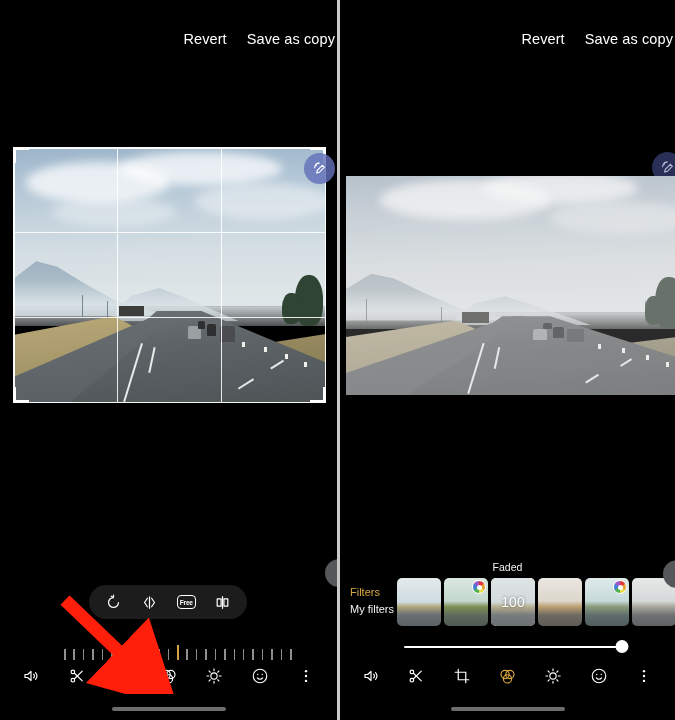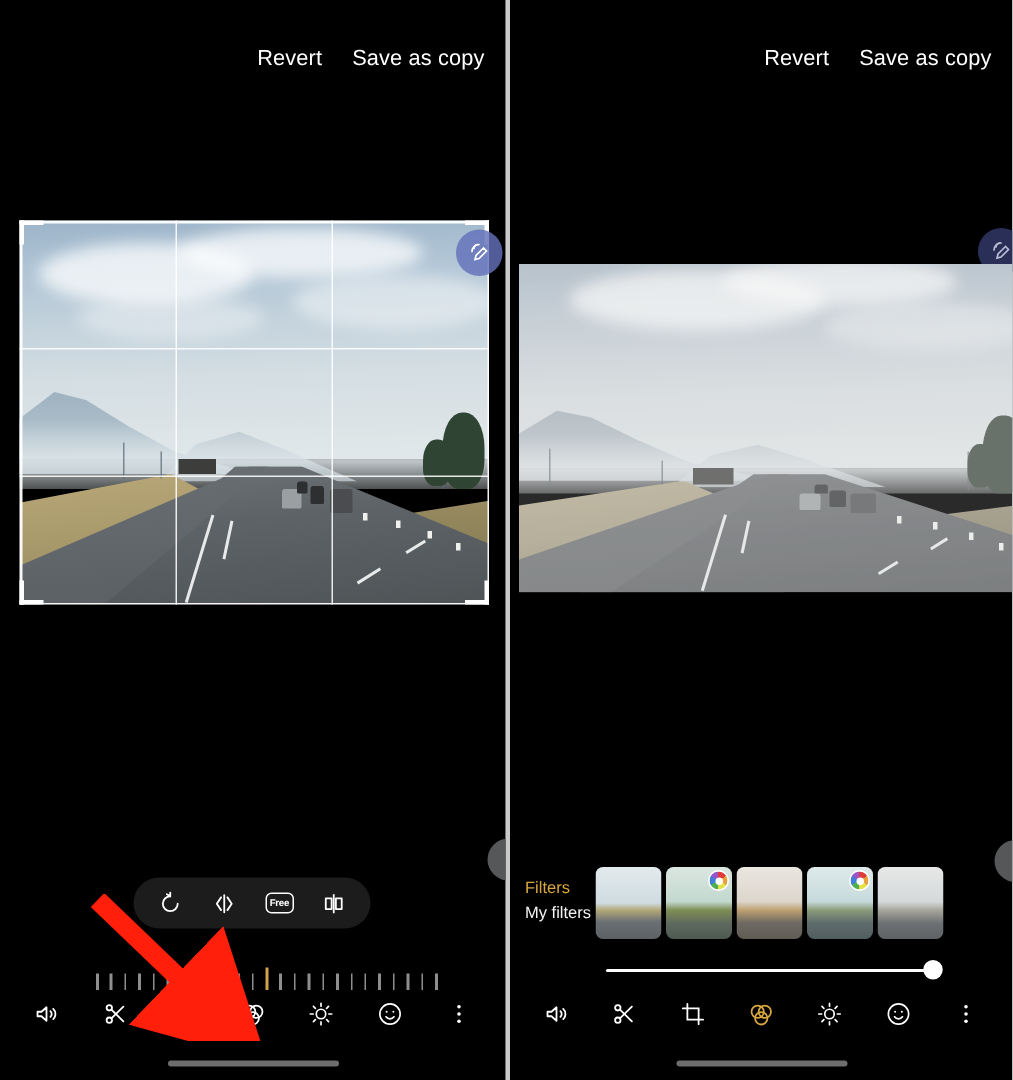--- a/index.html
+++ b/index.html
@@ -29,21 +29,21 @@
     flex:0 0 auto;
   }
   #panel-right { width:335px; }
 
   
   .topbar {
     position:absolute; top:0; left:0; right:0;
     height:78px;
     display:flex; align-items:center; justify-content:flex-end;
     gap:20px;
-    padding-right:14px;
+    padding-right:2px;
   }
   .topbar-btn {
     color:#ffffff;
     font-size:14.5px;
     letter-spacing:.1px;
     white-space:nowrap;
     cursor:pointer;
   }
 
   
@@ -628,33 +628,38 @@
         <div class="car dark" style="left:61%;top:69%;width:3%;height:5%;"></div>
         <div class="car" style="left:65%;top:70%;width:5%;height:6%;"></div>
         <div class="car dark" style="left:58%;top:67%;width:2.5%;height:3%;"></div>
         <div class="kerb" style="right:5%;bottom:13%;"></div>
         <div class="kerb" style="right:11%;bottom:16%;"></div>
         <div class="kerb" style="right:18%;bottom:19%;"></div>
         <div class="kerb" style="right:25%;bottom:21%;"></div>
       </div>
     </div>
 
+    <div id="faded-label">Faded</div>
 
     <div id="filter-tabs">
       <div class="ftab active">Filters</div>
       <div class="ftab inactive">My filters</div>
     </div>
 
     <div id="filter-strip">
         <div class="thumb">
           <div class="thumb-img" style="background: linear-gradient(rgb(227, 234, 236) 0%, rgb(207, 220, 226) 50%, rgb(179, 167, 121) 60%, rgb(107, 112, 116) 76%, rgb(91, 97, 100) 100%);"></div>
         </div>
         <div class="thumb">
           <div class="thumb-img" style="background: linear-gradient(rgb(219, 231, 224) 0%, rgb(195, 216, 207) 48%, rgb(126, 142, 84) 60%, rgb(94, 106, 94) 78%, rgb(78, 90, 82) 100%);"></div>
           <div class="wheel"></div>
+        </div>
+        <div class="thumb sel">
+          <div class="thumb-img" style="background: linear-gradient(rgb(223, 228, 228) 0%, rgb(211, 218, 219) 50%, rgb(179, 171, 141) 61%, rgb(120, 124, 126) 77%, rgb(107, 112, 114) 100%);"></div>
+          <div class="amount">100</div>
         </div>
         <div class="thumb">
           <div class="thumb-img" style="background: linear-gradient(rgb(234, 230, 224) 0%, rgb(220, 214, 204) 48%, rgb(189, 160, 113) 60%, rgb(111, 106, 98) 77%, rgb(95, 91, 85) 100%);"></div>
         </div>
         <div class="thumb">
           <div class="thumb-img" style="background: linear-gradient(rgb(223, 234, 234) 0%, rgb(198, 218, 219) 48%, rgb(138, 154, 122) 60%, rgb(95, 108, 108) 78%, rgb(81, 93, 94) 100%);"></div>
           <div class="wheel"></div>
         </div>
         <div class="thumb">
           <div class="thumb-img" style="background: linear-gradient(rgb(230, 232, 232) 0%, rgb(214, 217, 217) 48%, rgb(166, 166, 156) 60%, rgb(110, 113, 115) 78%, rgb(95, 98, 100) 100%);"></div>

